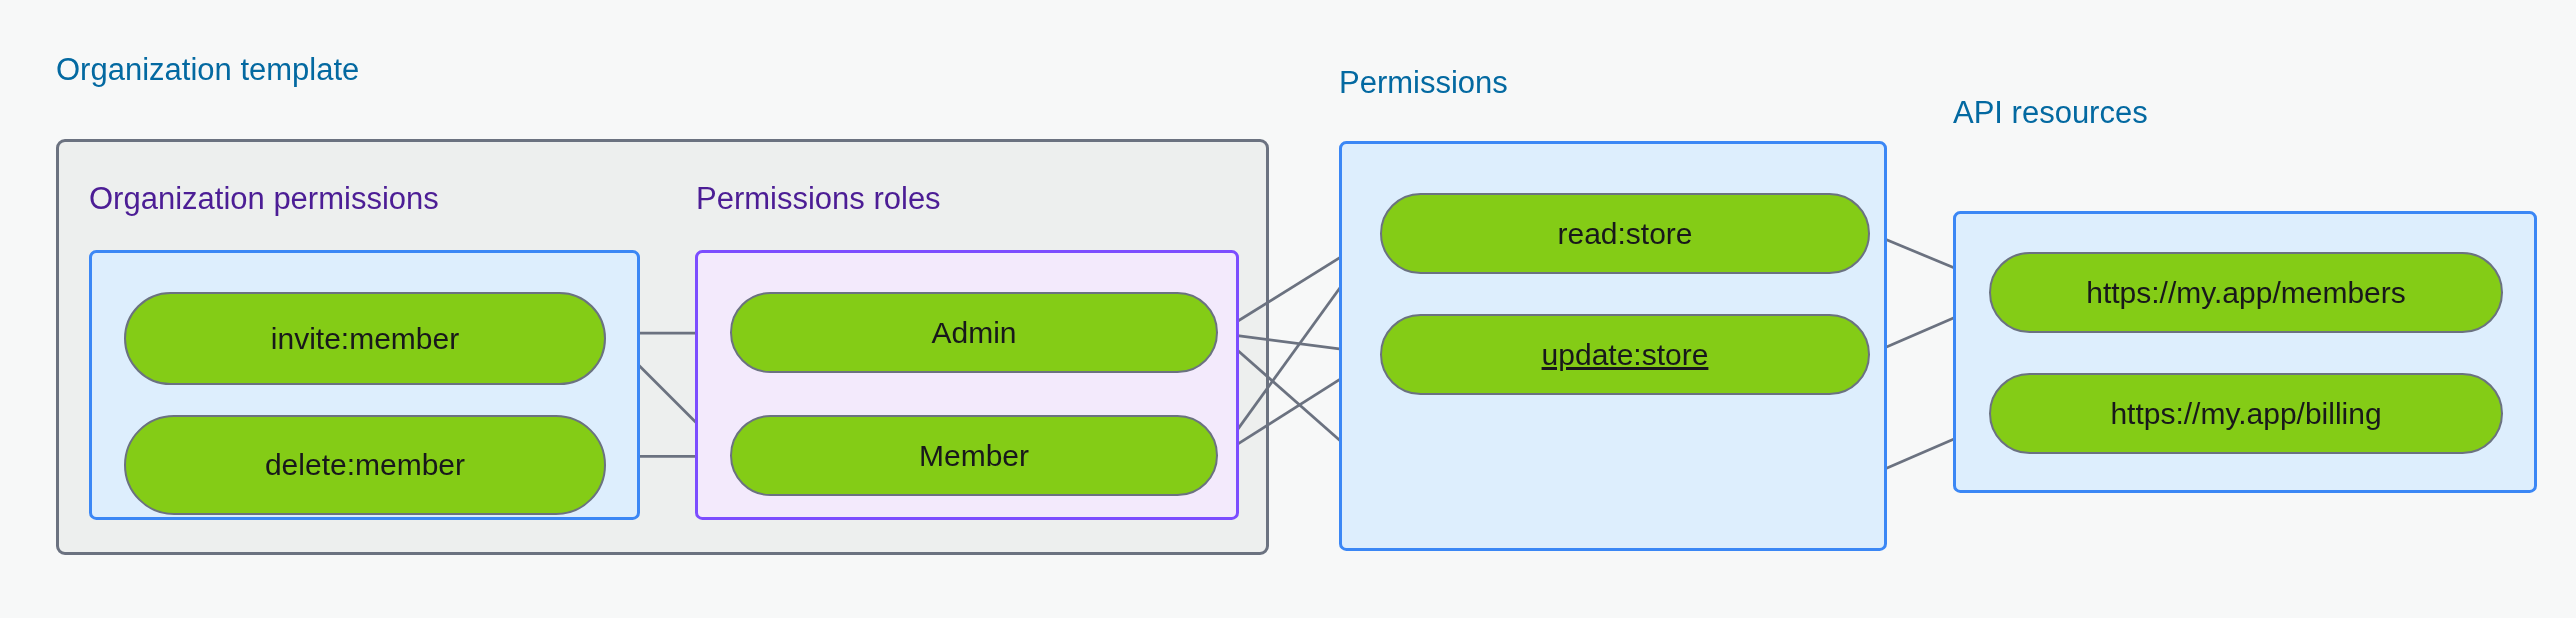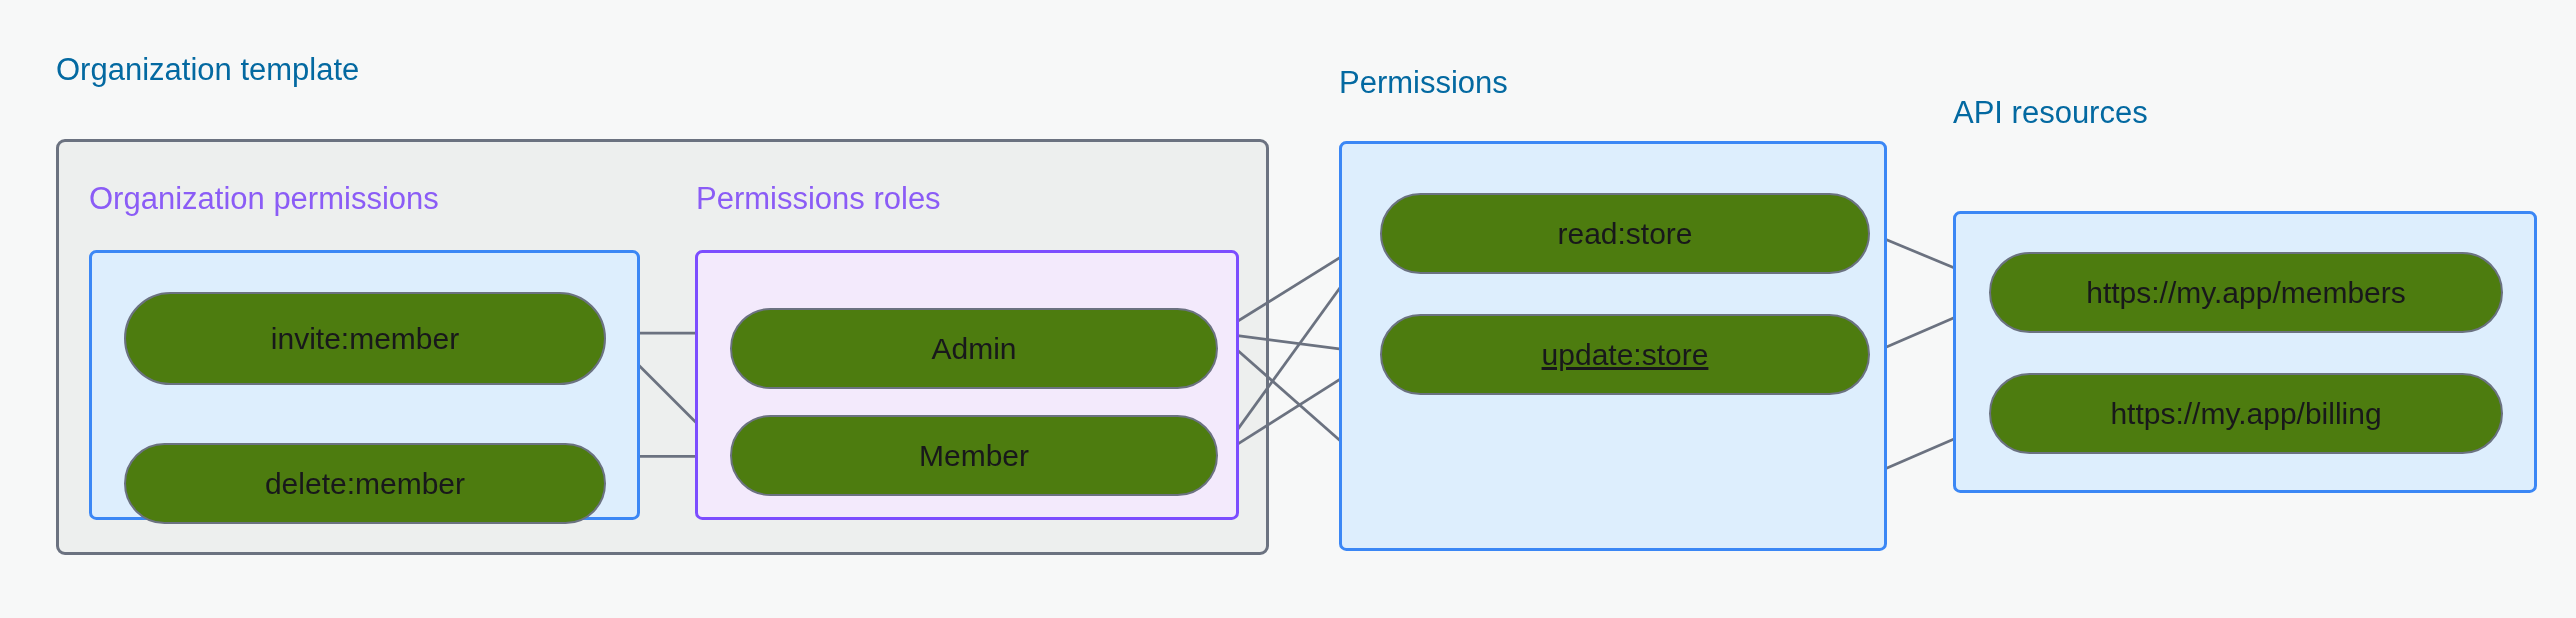--- a/index.html
+++ b/index.html
@@ -56,21 +56,21 @@
     box-sizing: border-box;
     background: #edefee;
     border: 3.7px solid #6b7280;
     border-radius: 9px;
     z-index: 0;
   }
   .inner-title {
     position: absolute;
     font-size: 31px;
     line-height: 37px;
-    color: #8b5cf6;
+    color: #4c1d95;
     white-space: nowrap;
     z-index: 4;
   }
   .box-blue {
     position: absolute;
     box-sizing: border-box;
     background: #ddeefd;
     border: 3.7px solid #3b87f5;
     border-radius: 7.3px;
     z-index: 1;
@@ -81,21 +81,21 @@
     background: #f3eafc;
     border: 3.7px solid #7c4dff;
     border-radius: 7.3px;
     z-index: 1;
   }
 
   
   .pill {
     position: absolute;
     box-sizing: border-box;
-    background: #4d7c0f;
+    background: #84cc16;
     border: 2.7px solid #6b7280;
     border-radius: 912px;
     display: flex;
     align-items: center;
     justify-content: center;
     font-size: 30px;
     color: #18181b;
     white-space: nowrap;
     z-index: 3;
   }
@@ -135,29 +135,29 @@
   <div class="outer-box" style="left:56px; top:139px; width:1213px; height:416px;"></div>
 
   <div class="inner-title" style="left:89px; top:180px;">Organization permissions</div>
 
   <div class="box-blue" style="left:89px; top:250px; width:551px; height:270px;"></div>
 
   <div class="pill" style="left:124px; top:292px; width:482px; height:93px;">
     <span>invite:member</span>
   </div>
 
-  <div class="pill" style="left:124px; top:415px; width:482px; height:81px;margin-top:28px;">
+  <div class="pill" style="left:124px; top:415px; width:482px; height:100px;">
     <span>delete:member</span>
   </div>
 
   <div class="inner-title" style="left:696px; top:180px;">Permissions roles</div>
 
   <div class="box-purple" style="left:695px; top:250px; width:544px; height:270px;"></div>
 
-  <div class="pill" style="left:730px; top:308px; width:488px; height:81px;">
+  <div class="pill" style="left:730px; top:292px; width:488px; height:81px;">
     <span>Admin</span>
   </div>
 
   <div class="pill" style="left:730px; top:415px; width:488px; height:81px;">
     <span>Member</span>
   </div>
 
   <div class="group-title" style="left:1339px; top:64px;">Permissions</div>
 
   <div class="box-blue" style="left:1339px; top:141px; width:548px; height:410px;"></div>

